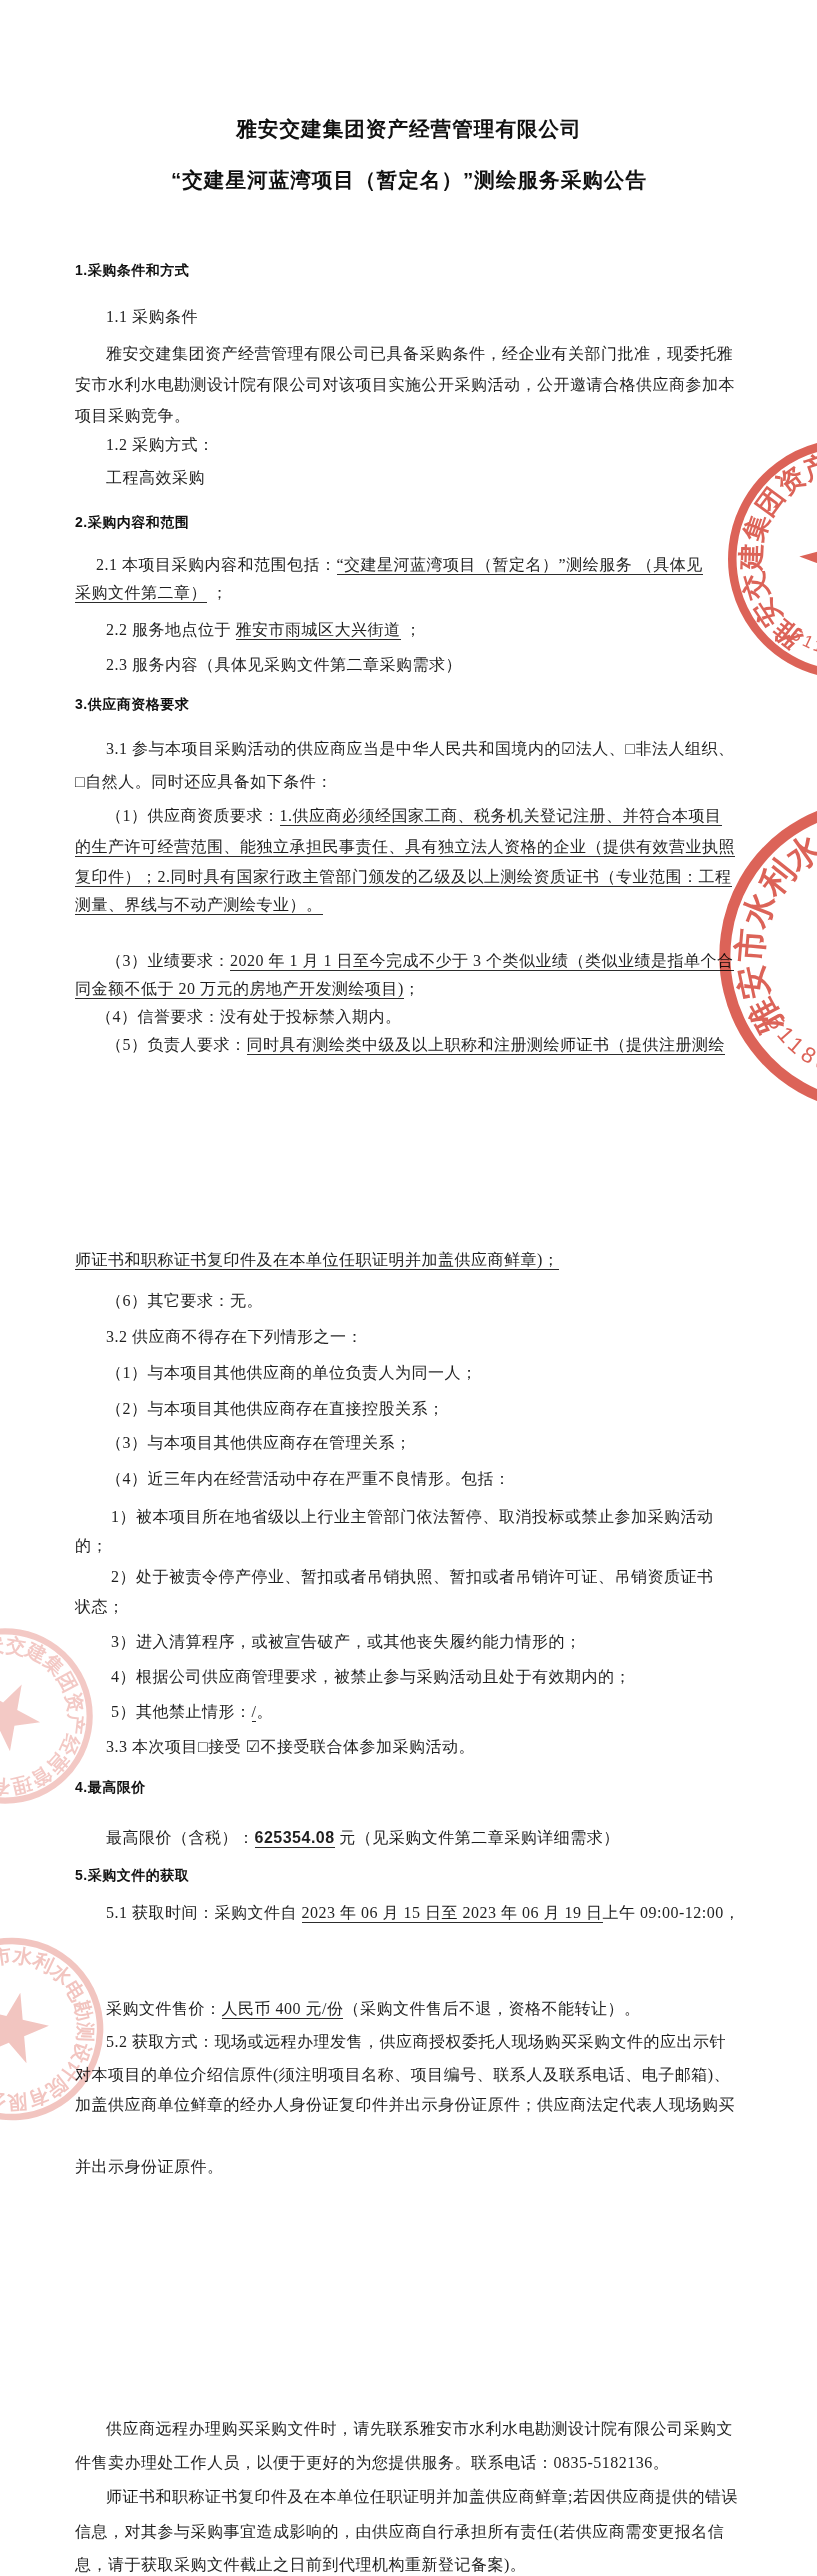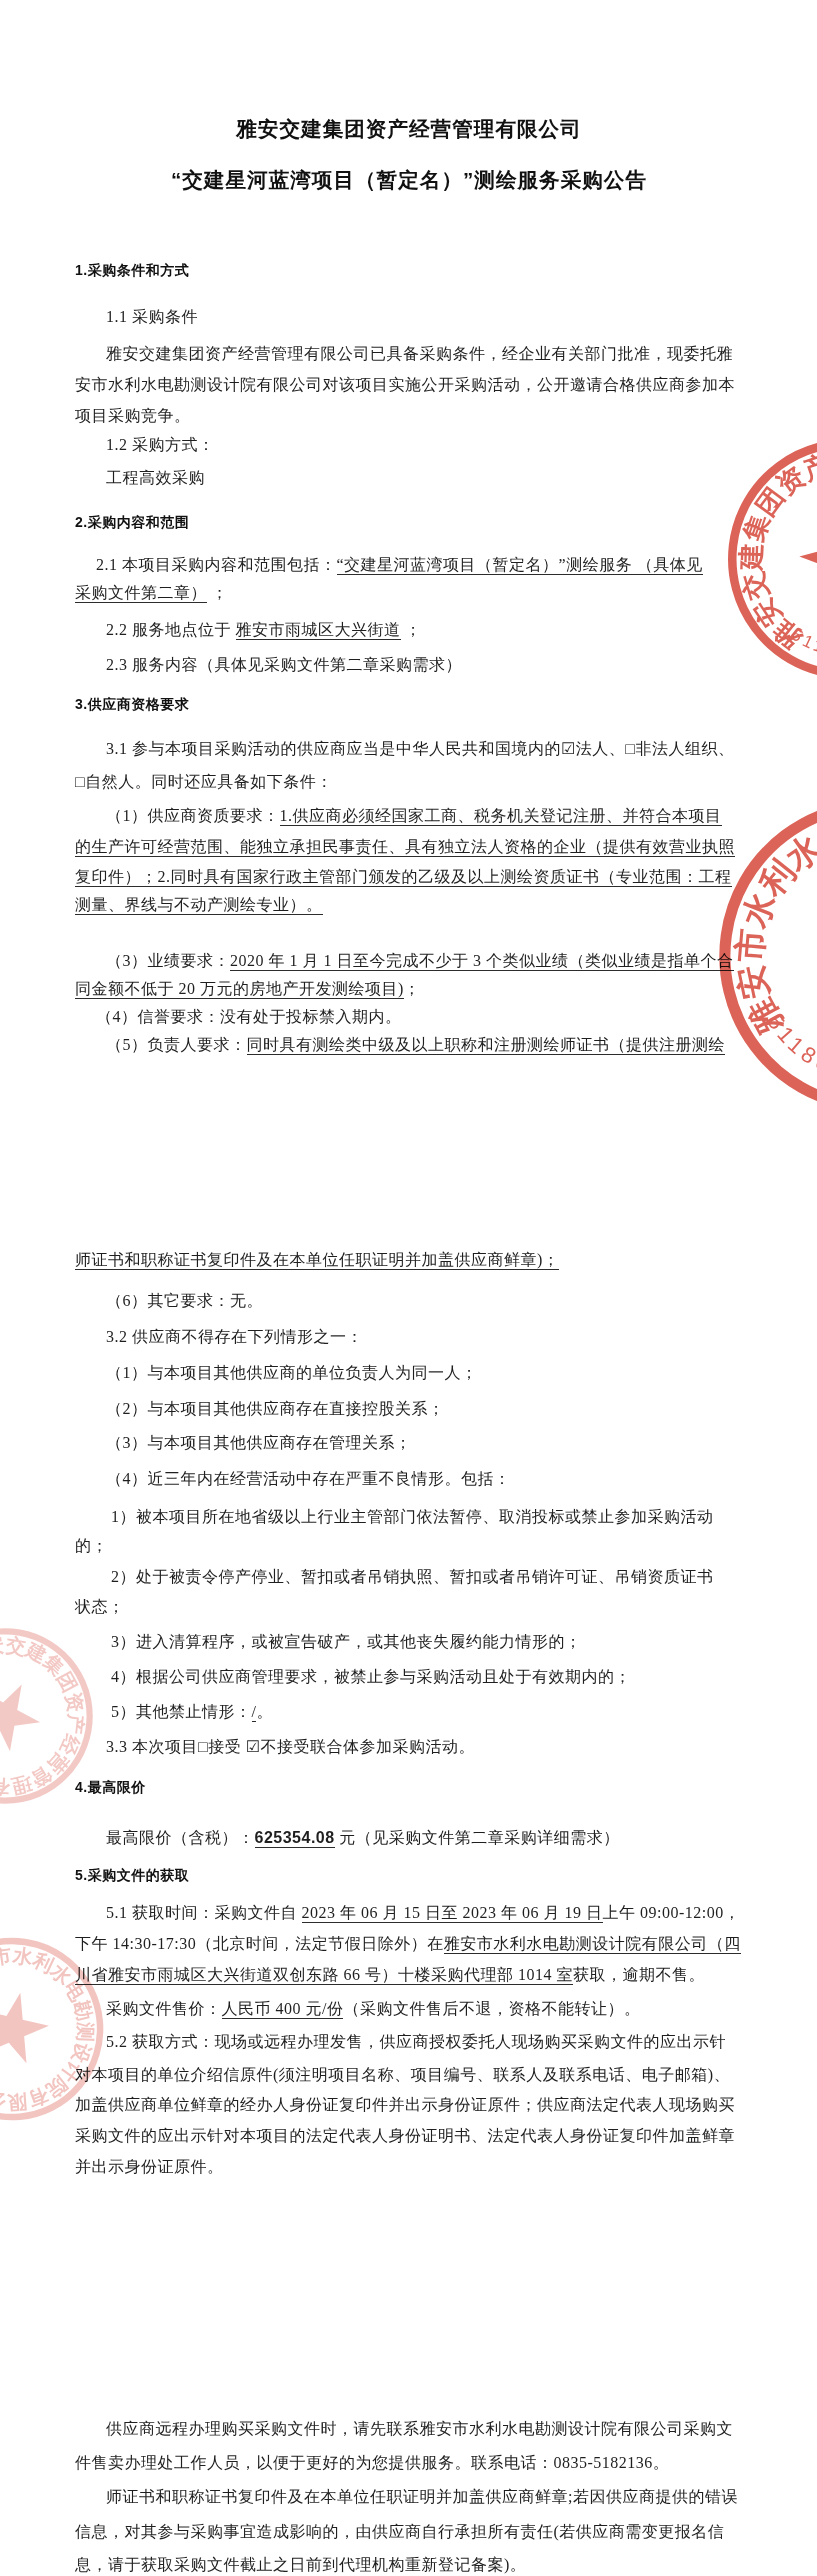--- a/index.html
+++ b/index.html
@@ -64,27 +64,24 @@
   <div class="ln" style="left:111px;top:1632px">3）进入清算程序，或被宣告破产，或其他丧失履约能力情形的；</div>
   <div class="ln" style="left:111px;top:1667px">4）根据公司供应商管理要求，被禁止参与采购活动且处于有效期内的；</div>
   <div class="ln" style="left:111px;top:1702px"><span>5）其他禁止情形：</span><span class="u">/</span><span>。</span></div>
   <div class="ln" style="left:106px;top:1737px">3.3 本次项目□接受 ☑不接受联合体参加采购活动。</div>
 
   <div class="ln hd" style="left:75px;top:1775px">4.最高限价</div>
   <div class="ln" style="left:106px;top:1828px"><span>最高限价（含税）：</span><span class="u bn">625354.08</span><span> 元（见采购文件第二章采购详细需求）</span></div>
 
   <div class="ln hd" style="left:75px;top:1863px">5.采购文件的获取</div>
   <div class="ln" style="left:106px;top:1903px"><span>5.1 获取时间：采购文件自 </span><span class="u">2023 年 06 月 15 日至 2023 年 06 月 19 日</span><span>上午 09:00-12:00，</span></div>
-  <div class="ln" style="left:75px;top:1934px"><span>下午 14:30-17:30（北京时间，法定节假日除外）在</span><span class="u">雅安市水利水电勘测设计院有限公司（四</span></div>
-  <div class="ln" style="left:75px;top:1965px"><span class="u">川省雅安市雨城区大兴街道双创东路 66 号）十楼采购代理部 1014 室</span><span>获取，逾期不售。</span></div>
   <div class="ln" style="left:106px;top:1999px"><span>采购文件售价：</span><span class="u">人民币 400 元/份</span><span>（采购文件售后不退，资格不能转让）。</span></div>
   <div class="ln" style="left:106px;top:2032px">5.2 获取方式：现场或远程办理发售，供应商授权委托人现场购买采购文件的应出示针</div>
   <div class="ln" style="left:75px;top:2065px">对本项目的单位介绍信原件(须注明项目名称、项目编号、联系人及联系电话、电子邮箱)、</div>
   <div class="ln" style="left:75px;top:2095px">加盖供应商单位鲜章的经办人身份证复印件并出示身份证原件；供应商法定代表人现场购买</div>
-  <div class="ln" style="left:75px;top:2126px">采购文件的应出示针对本项目的法定代表人身份证明书、法定代表人身份证复印件加盖鲜章</div>
   <div class="ln" style="left:75px;top:2157px">并出示身份证原件。</div>
   <div class="ln" style="left:106px;top:2419px">供应商远程办理购买采购文件时，请先联系雅安市水利水电勘测设计院有限公司采购文</div>
   <div class="ln" style="left:75px;top:2453px">件售卖办理处工作人员，以便于更好的为您提供服务。联系电话：0835-5182136。</div>
   <div class="ln" style="left:106px;top:2487px">师证书和职称证书复印件及在本单位任职证明并加盖供应商鲜章;若因供应商提供的错误</div>
   <div class="ln" style="left:75px;top:2555px">息，请于获取采购文件截止之日前到代理机构重新登记备案)。</div>
   <div class="ln" style="left:75px;top:2522px">信息，对其参与采购事宜造成影响的，由供应商自行承担所有责任(若供应商需变更报名信</div>
 
   <svg class="stamp" style="left:714px;top:425px;width:268px;height:268px;opacity:.8;transform:rotate(-15deg)" viewBox="-110 -110 220 220">
     <circle class="ring" r="95"></circle>
     <path class="star" transform="scale(40)" d="M0,-1 L0.2247,-0.309 L0.951,-0.309 L0.3633,0.1181 L0.5878,0.809 L0,0.382 L-0.5878,0.809 L-0.3633,0.1181 L-0.951,-0.309 L-0.2247,-0.309 Z"></path>

